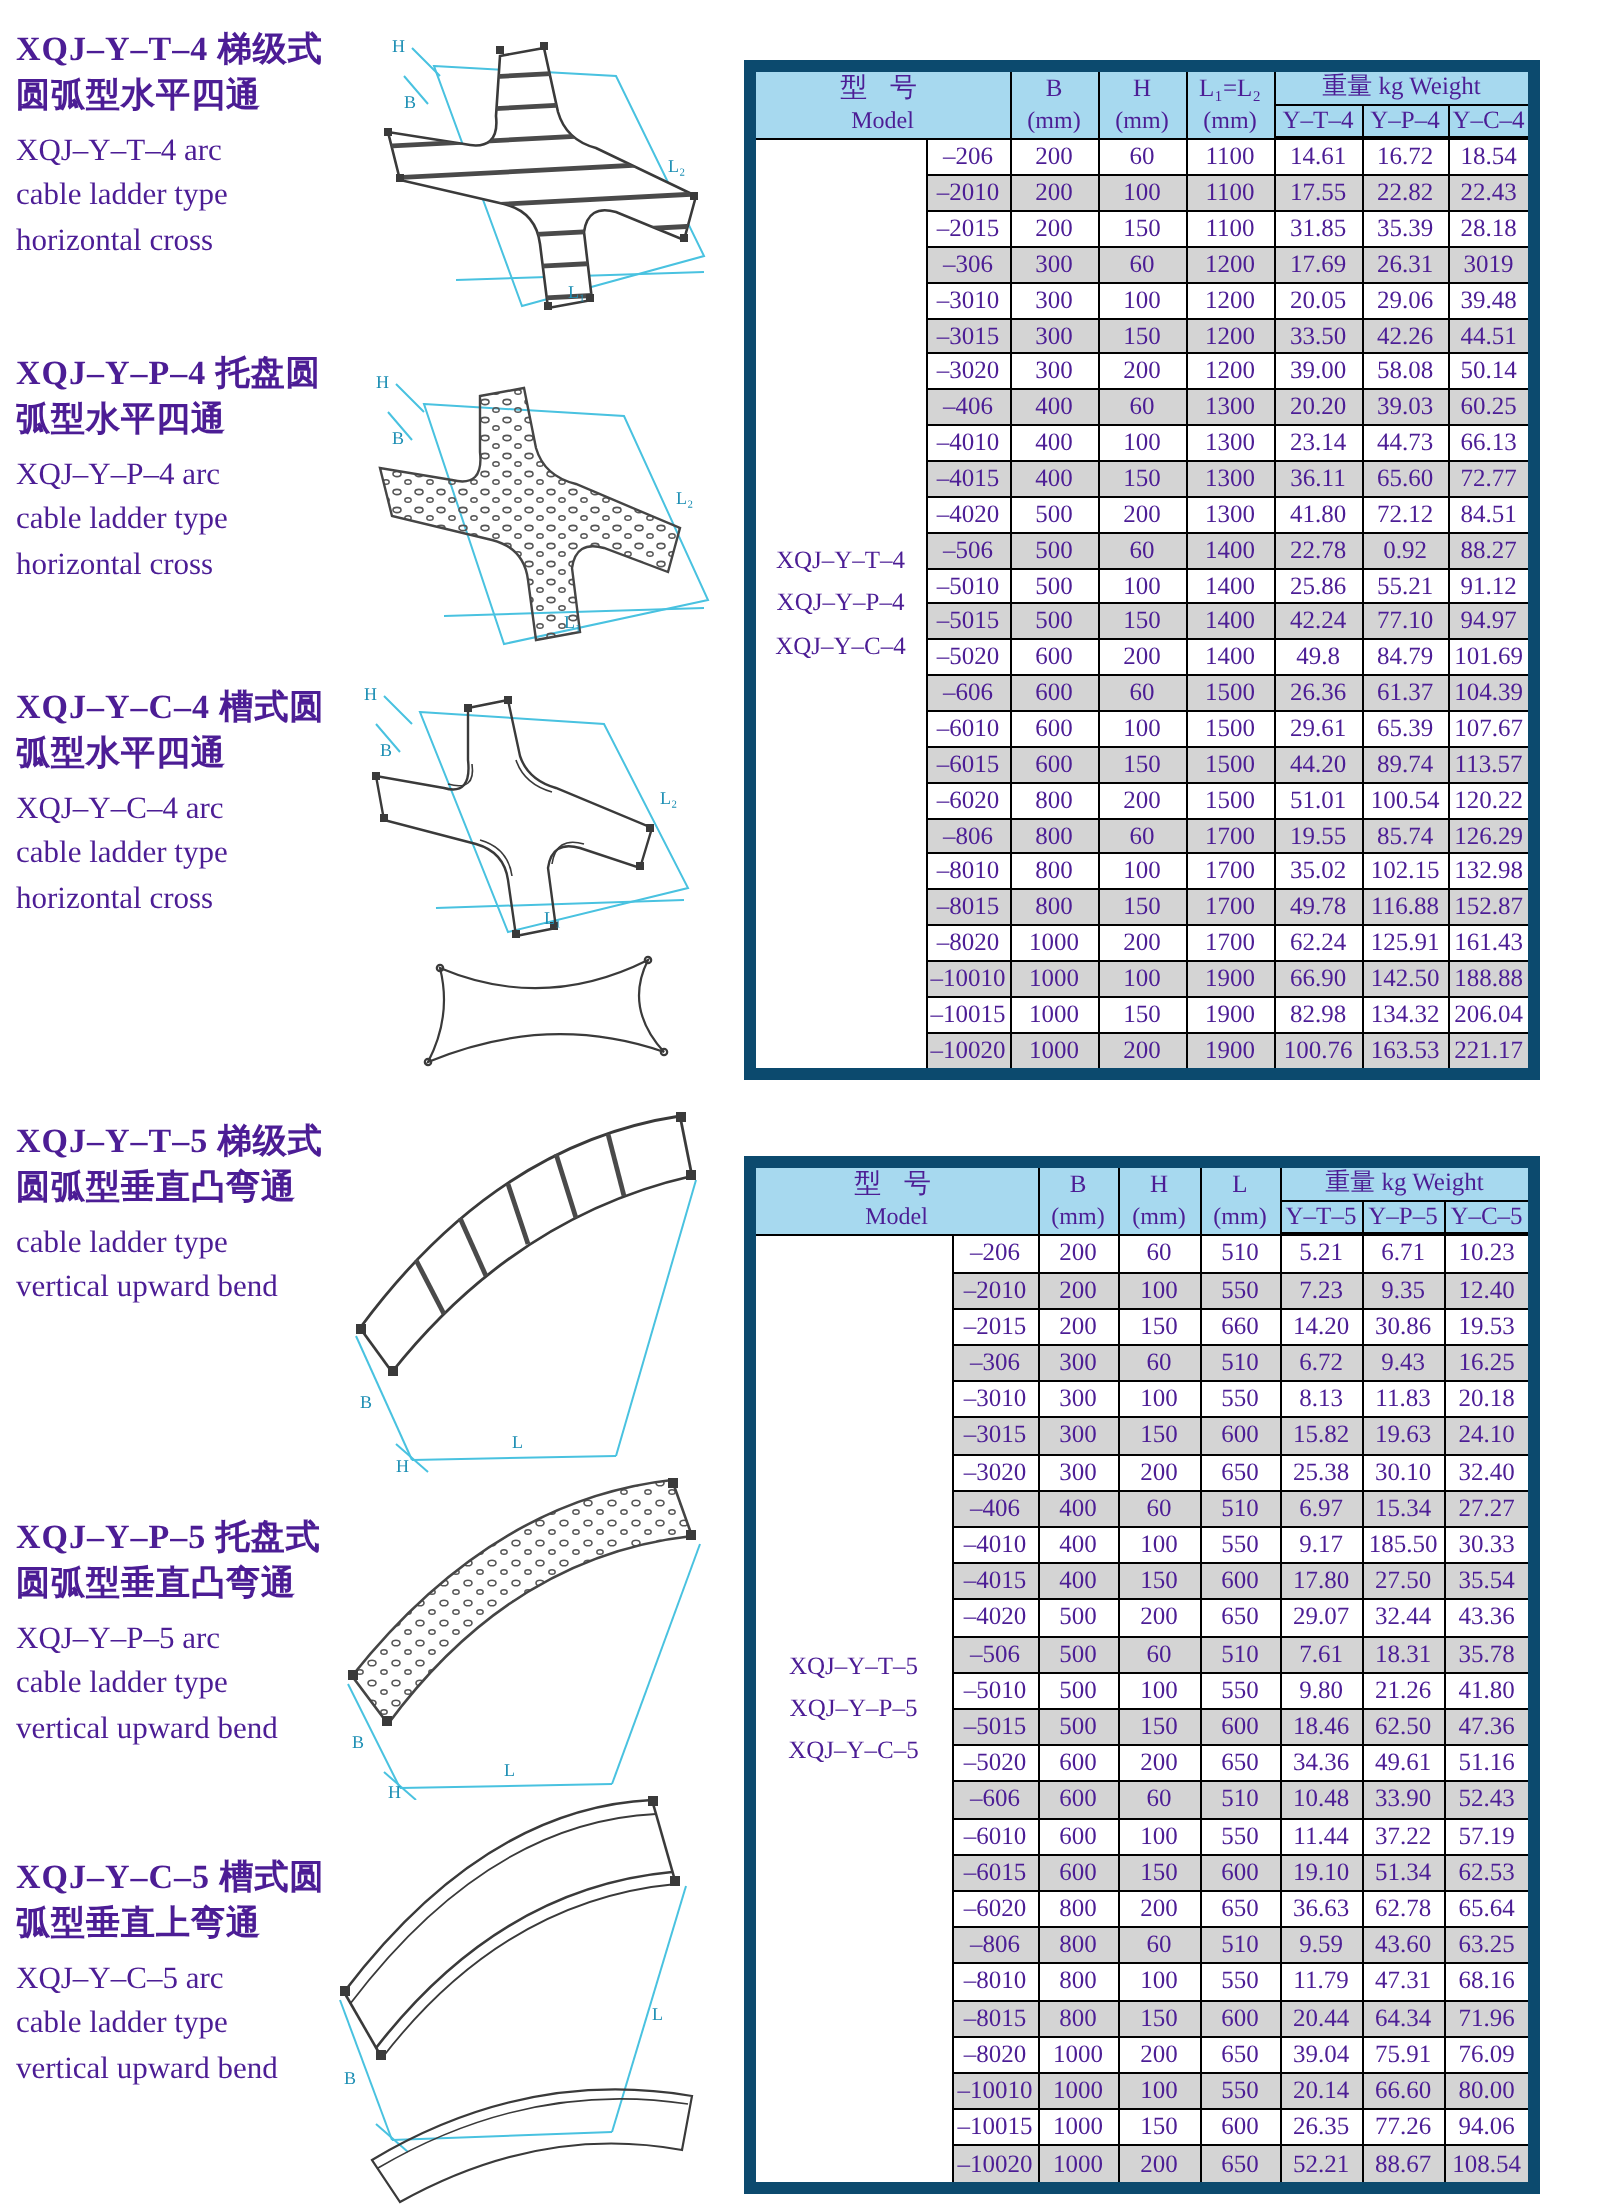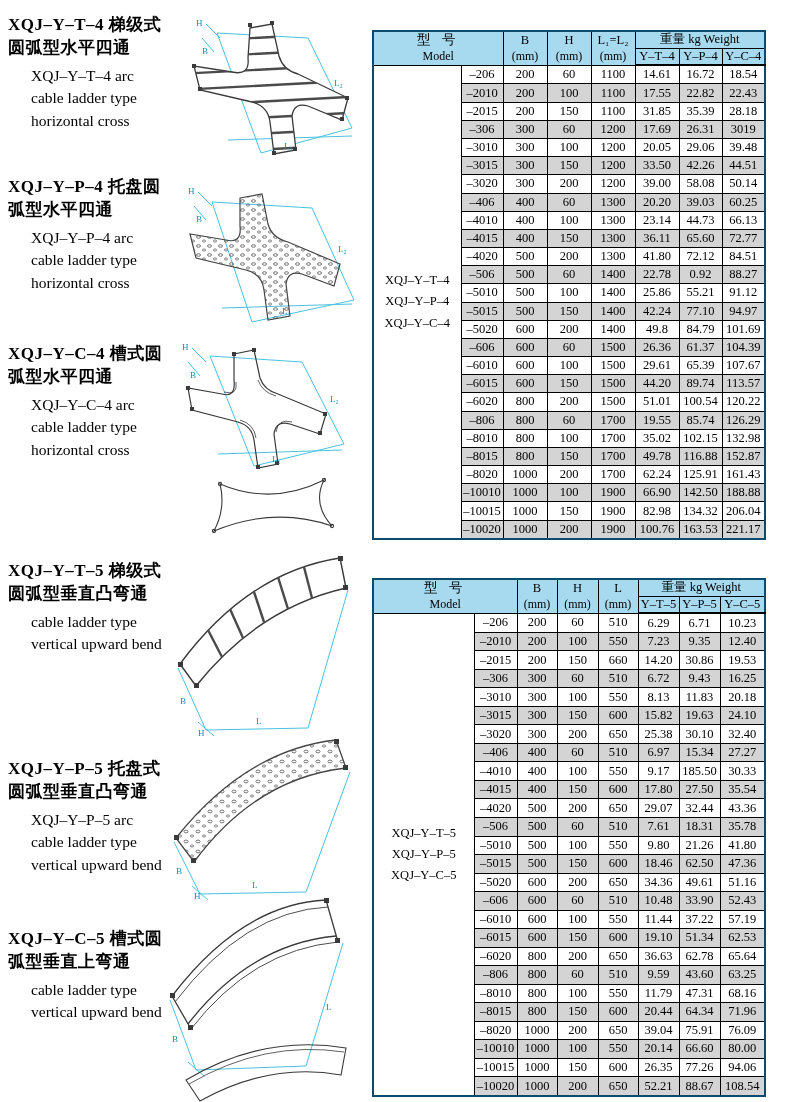--- a/index.html
+++ b/index.html
@@ -1,27 +1,27 @@
 <!DOCTYPE html>
 <html><head>
 <meta charset="utf-8">
 <style>
   html,body{margin:0;padding:0;background:#fff;}
   .page{position:relative;width:800px;height:1102px;background:#ffffff;overflow:hidden;
-        font-family:"Liberation Serif","DejaVu Serif",serif;color:#000000;}
+        font-family:"Liberation Serif","DejaVu Serif",serif;color:#4c1d95;}
   .sec{position:absolute;left:8px;width:168px;}
   .sec .zh div{font-weight:bold;font-size:17px;line-height:1.35;letter-spacing:0.5px;}
   .sec .en{margin-top:5px;}
-  .sec .en div{font-size:15.5px;line-height:1.45;margin-left:23px;}
+  .sec .en div{font-size:15.5px;line-height:1.45;}
   .diag{position:absolute;}
   .tblwrap{position:absolute;left:372px;width:392px;}
   table.spec{border-collapse:collapse;table-layout:fixed;width:392px;height:100%;}
   table.spec th,table.spec td{border:1px solid #000;text-align:center;vertical-align:middle;
         padding:0;font-weight:normal;overflow:hidden;white-space:nowrap;}
-  table.spec{border:2px solid #0c4a6e;}
+  table.spec{border:6px solid #0c4a6e;}
   table.spec thead th{background:#a7d9ef;font-size:12.5px;line-height:1.25;}
   .hdr-zh{font-size:13.5px;letter-spacing:4px;}
   .hdr-sub{font-size:12px;text-align:center;}
   th.rs2{border-bottom:2px solid #000;}
   th.wt{border-bottom:1px solid #000;}
   tr.subhdr th{border-bottom:2px solid #000;}
   table.spec tbody td{font-size:12.5px;}
   tbody tr.even td{background:#ffffff;}
   tbody tr.odd td{background:#d4d4d4;}
   td.group-cell{background:#ffffff !important;font-size:13px;}
@@ -87,20 +87,21 @@
         <div>cable ladder type</div>
         <div>vertical upward bend</div>
       </div>
   </div>
   <div class="sec" style="top:928px">
     <div class="zh">
         <div>XQJ–Y–C–5 槽式圆</div>
         <div>弧型垂直上弯通</div>
       </div>
     <div class="en">
+        <div>XQJ–Y–C–5 arc</div>
         <div>cable ladder type</div>
         <div>vertical upward bend</div>
       </div>
   </div>
 
   <svg class="diag" style="left:162px;top:8px" width="210" height="165" viewBox="0 0 210 165">
     <defs>
         <clipPath id="clipcross1">
           <path d="M 88,20 L 110,16 L 117,48 Q 121,62 136,66 L 186,90 L 180,112 L 146,98 Q 132,94 130,108 L 134,142 L 112,146 L 108,114 Q 106,98 90,94 L 38,82 L 32,58 L 70,64 Q 88,68 86,50 Z"></path>
         </clipPath>
@@ -601,21 +602,21 @@
           <tr class="even">
             <td rowspan="26" class="group-cell">
               <div>XQJ–Y–T–5</div>
               <div>XQJ–Y–P–5</div>
               <div>XQJ–Y–C–5</div>
             </td>
             <td>–206</td>
             <td>200</td>
             <td>60</td>
             <td>510</td>
-            <td>6.29</td>
+            <td>5.21</td>
             <td>6.71</td>
             <td>10.23</td>
           </tr>
           <tr class="odd">
             <td>–2010</td>
             <td>200</td>
             <td>100</td>
             <td>550</td>
             <td>7.23</td>
             <td>9.35</td>

